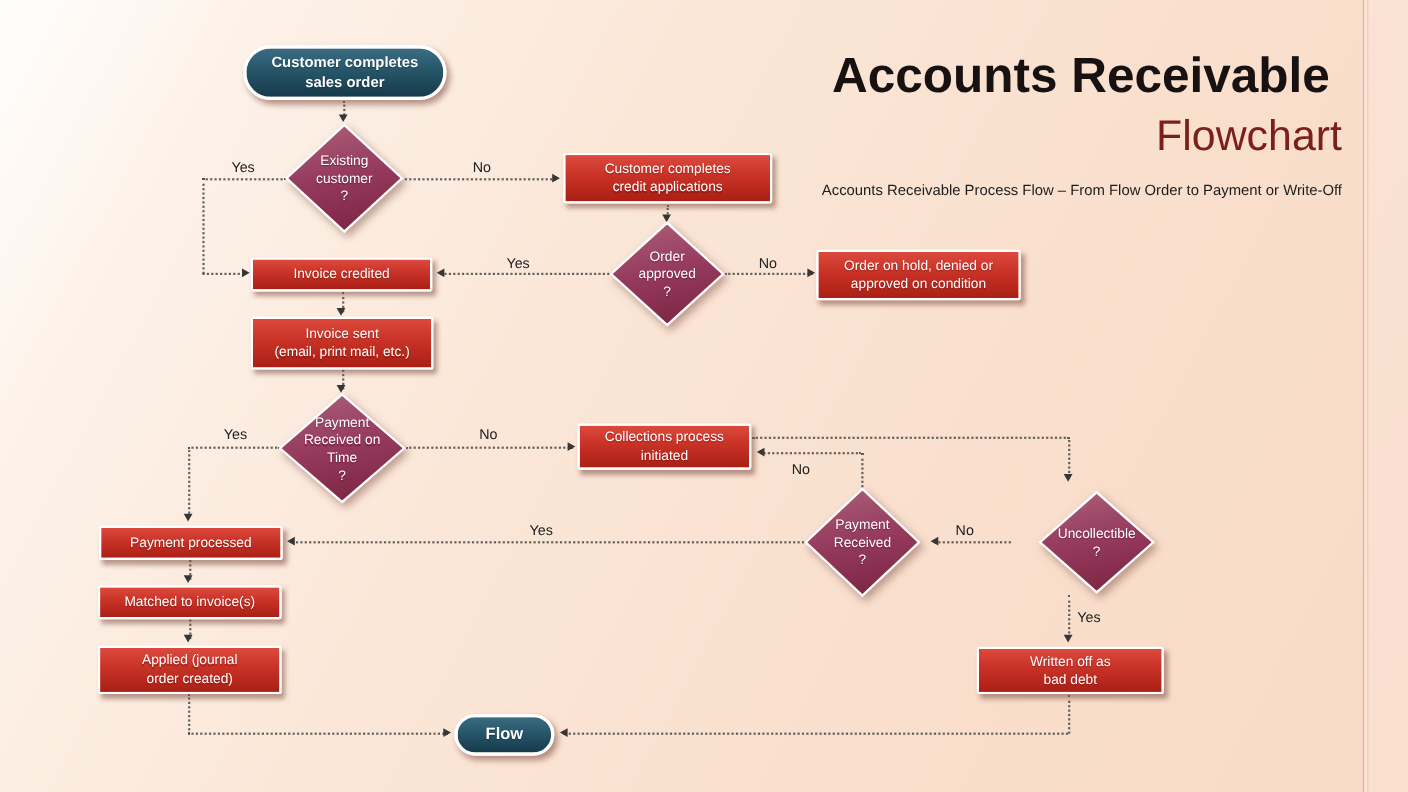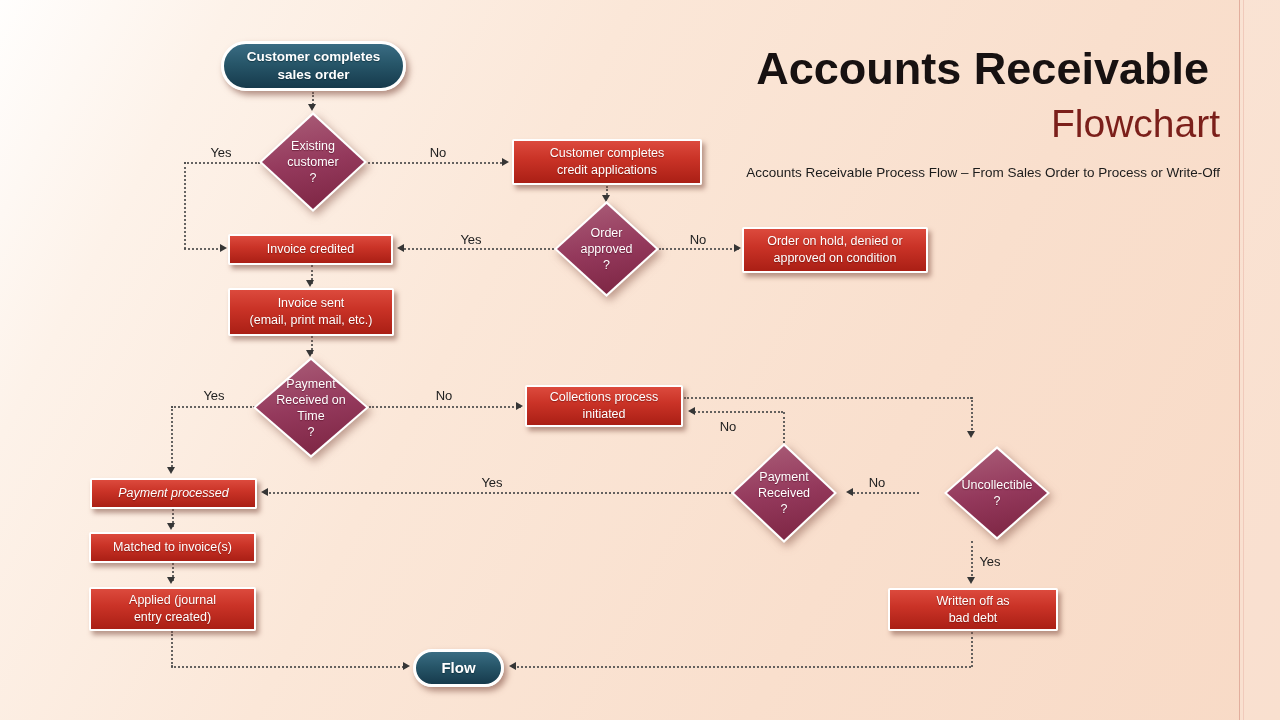--- a/index.html
+++ b/index.html
@@ -62,21 +62,21 @@
 
 <div id="slide">
 
   <div class="right-strip"></div>
   <div class="divider d1"></div>
   <div class="divider d2"></div>
 
   <div class="title-wrap">
     <div class="title-main">Accounts Receivable</div>
     <div class="title-sub">Flowchart</div>
-    <div class="title-desc">Accounts Receivable Process Flow – From Sales Order to Process or Write-Off</div>
+    <div class="title-desc">Accounts Receivable Process Flow – From Flow Order to Payment or Write-Off</div>
   </div>
 
   <div class="dl-v" style="left:312px;top:92px;height:16px;"></div>
   <div class="ar ar-d" style="left:308px;top:104px;"></div>
 
   <div class="dl-h" style="left:368px;top:162px;width:134px;"></div>
   <div class="ar ar-r" style="left:502px;top:158px;"></div>
   <div class="elabel" style="left:438px;top:152px;">No</div>
 
   <div class="dl-h" style="left:184px;top:162px;width:76px;"></div>
@@ -193,31 +193,31 @@
 Received on
 Time
 ?</div>
   </div>
 
   <div class="node-box" style="left:525px;top:385px;width:158px;height:42px;">
     <span>Collections process
 initiated</span>
   </div>
 
-  <div class="node-box" style="left:90px;top:478px;width:167px;height:31px;font-style:italic;">
+  <div class="node-box" style="left:90px;top:478px;width:167px;height:31px;">
     <span>Payment processed</span>
   </div>
 
   <div class="node-box" style="left:89px;top:532px;width:167px;height:31px;">
     <span>Matched to invoice(s)</span>
   </div>
 
   <div class="node-box" style="left:89px;top:587px;width:167px;height:44px;">
     <span>Applied (journal
-entry created)</span>
+order created)</span>
   </div>
 
   <div class="node-diamond" style="left:731px;top:443px;width:106px;height:100px;">
     <div class="d-bg"></div>
     <div class="d-fill"></div>
     <div class="d-label">Payment
 Received
 ?</div>
   </div>
 

